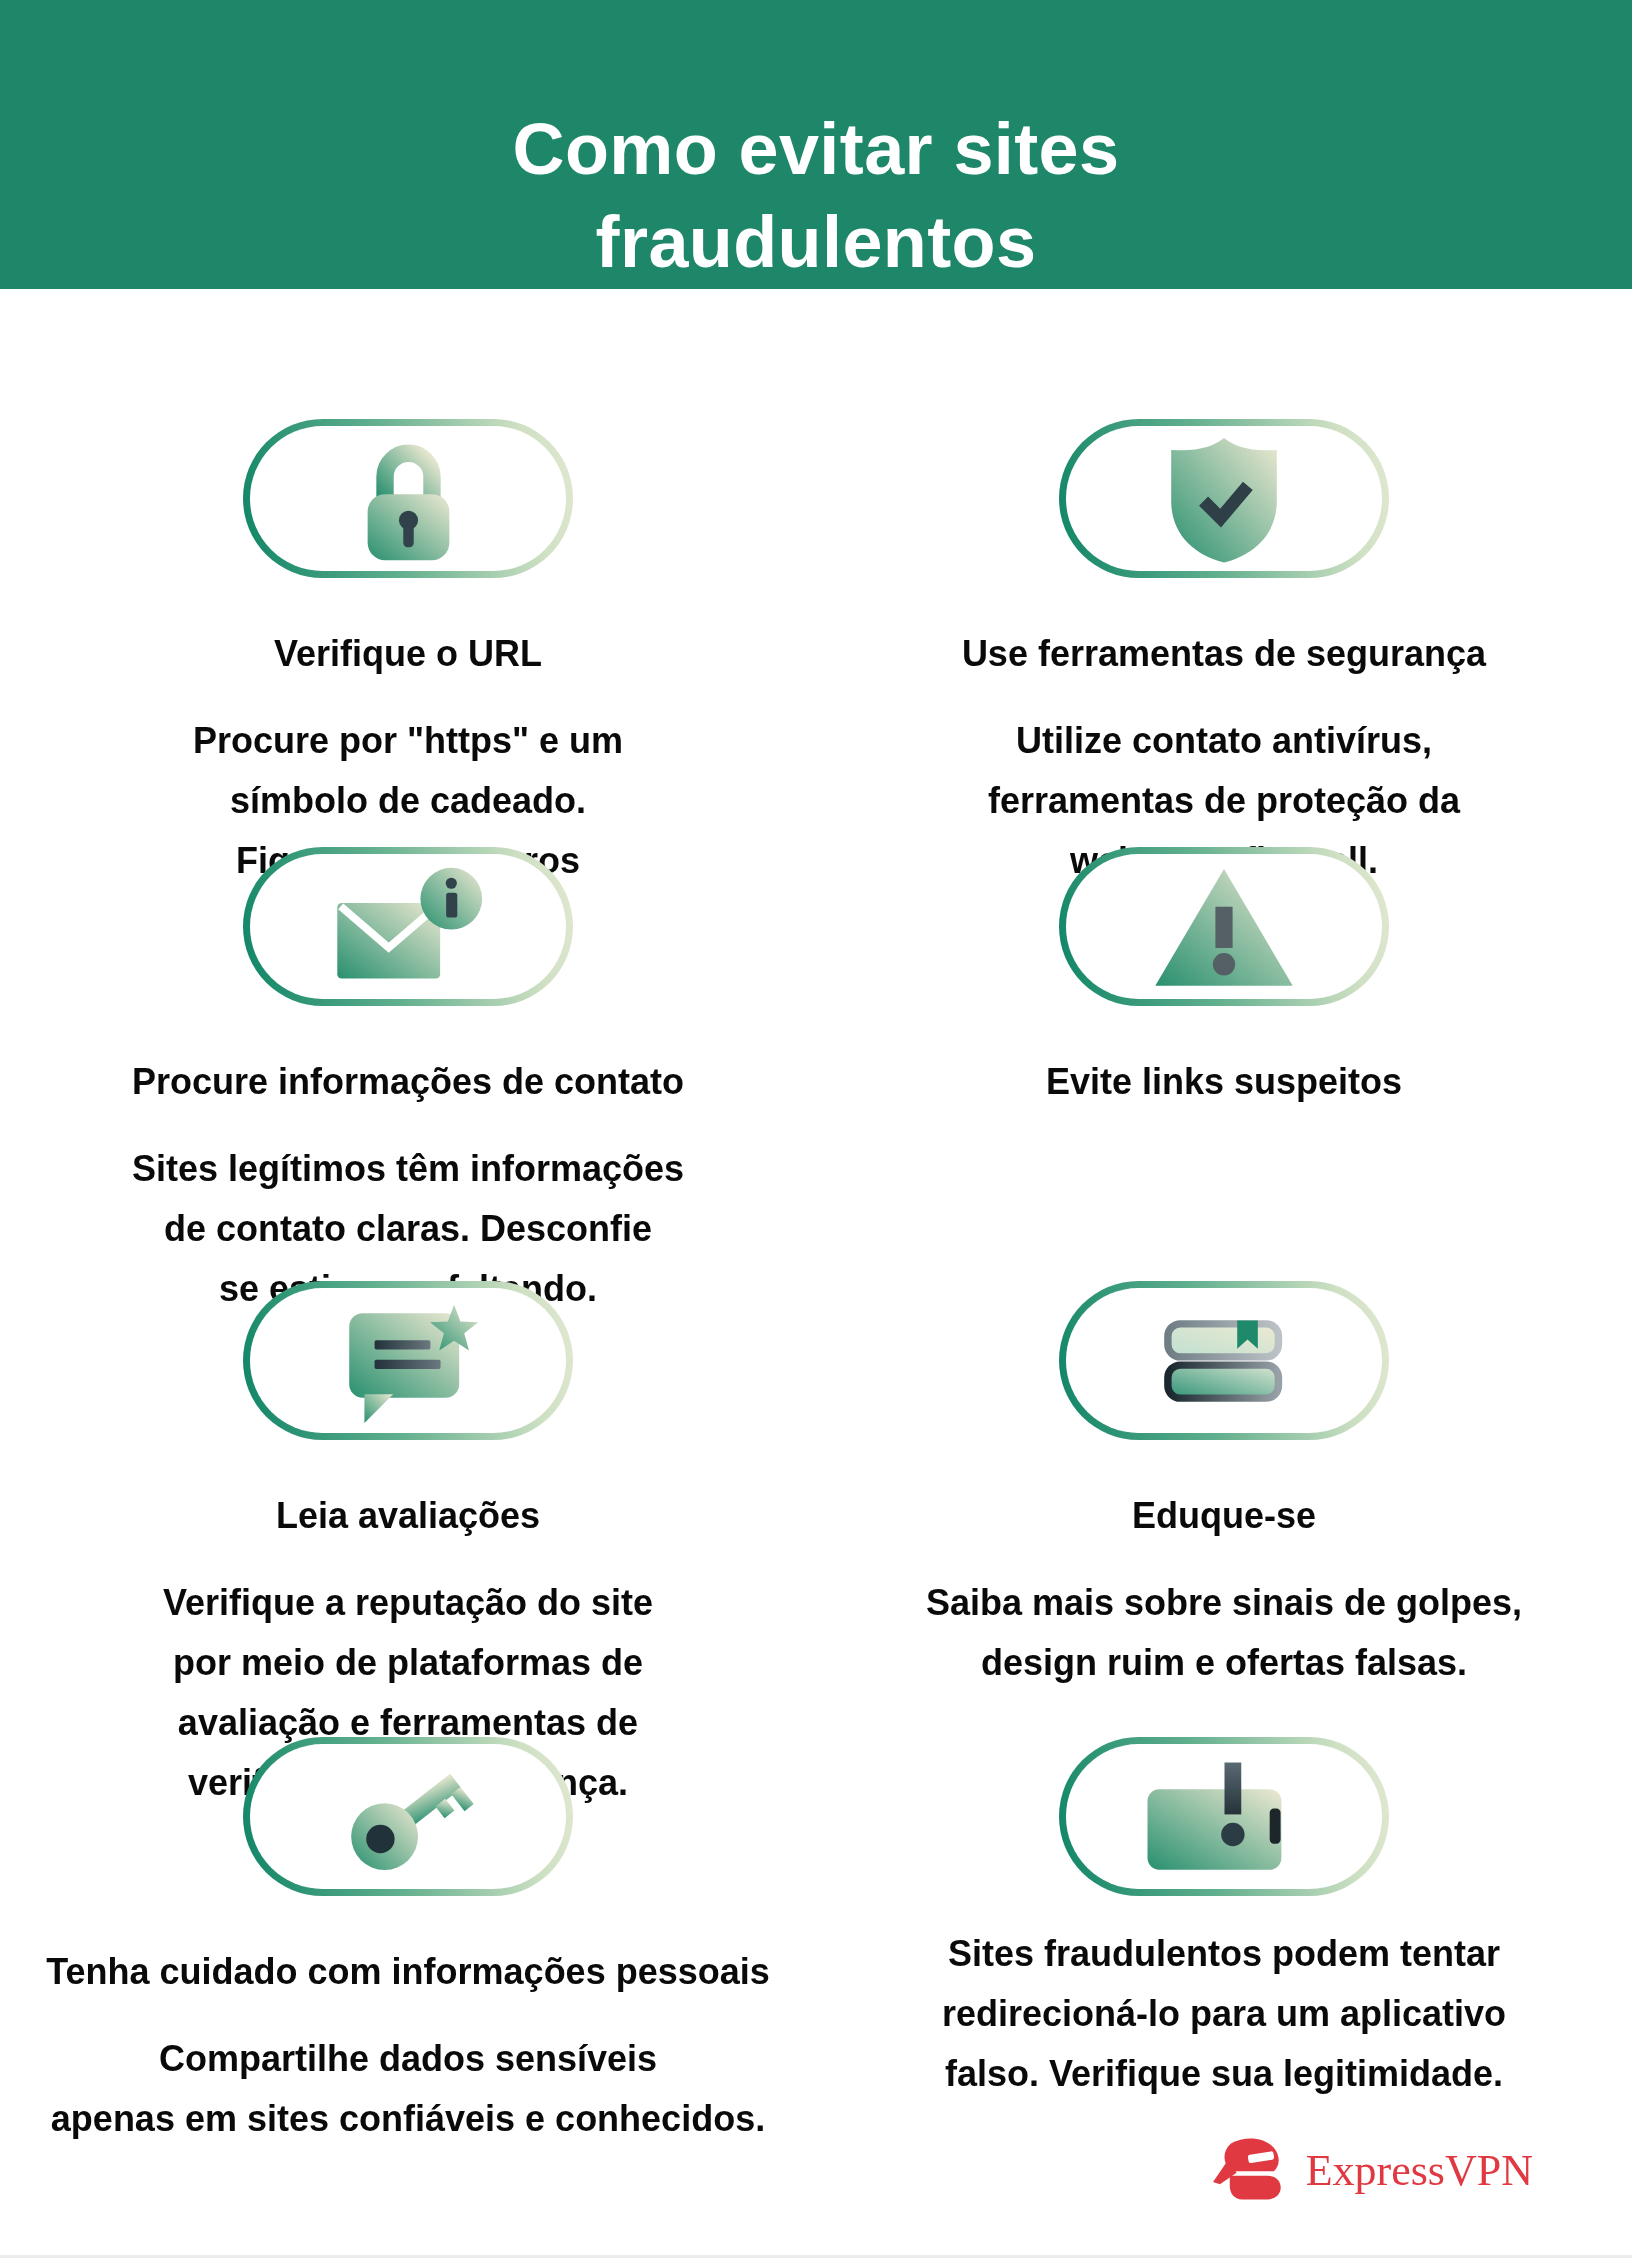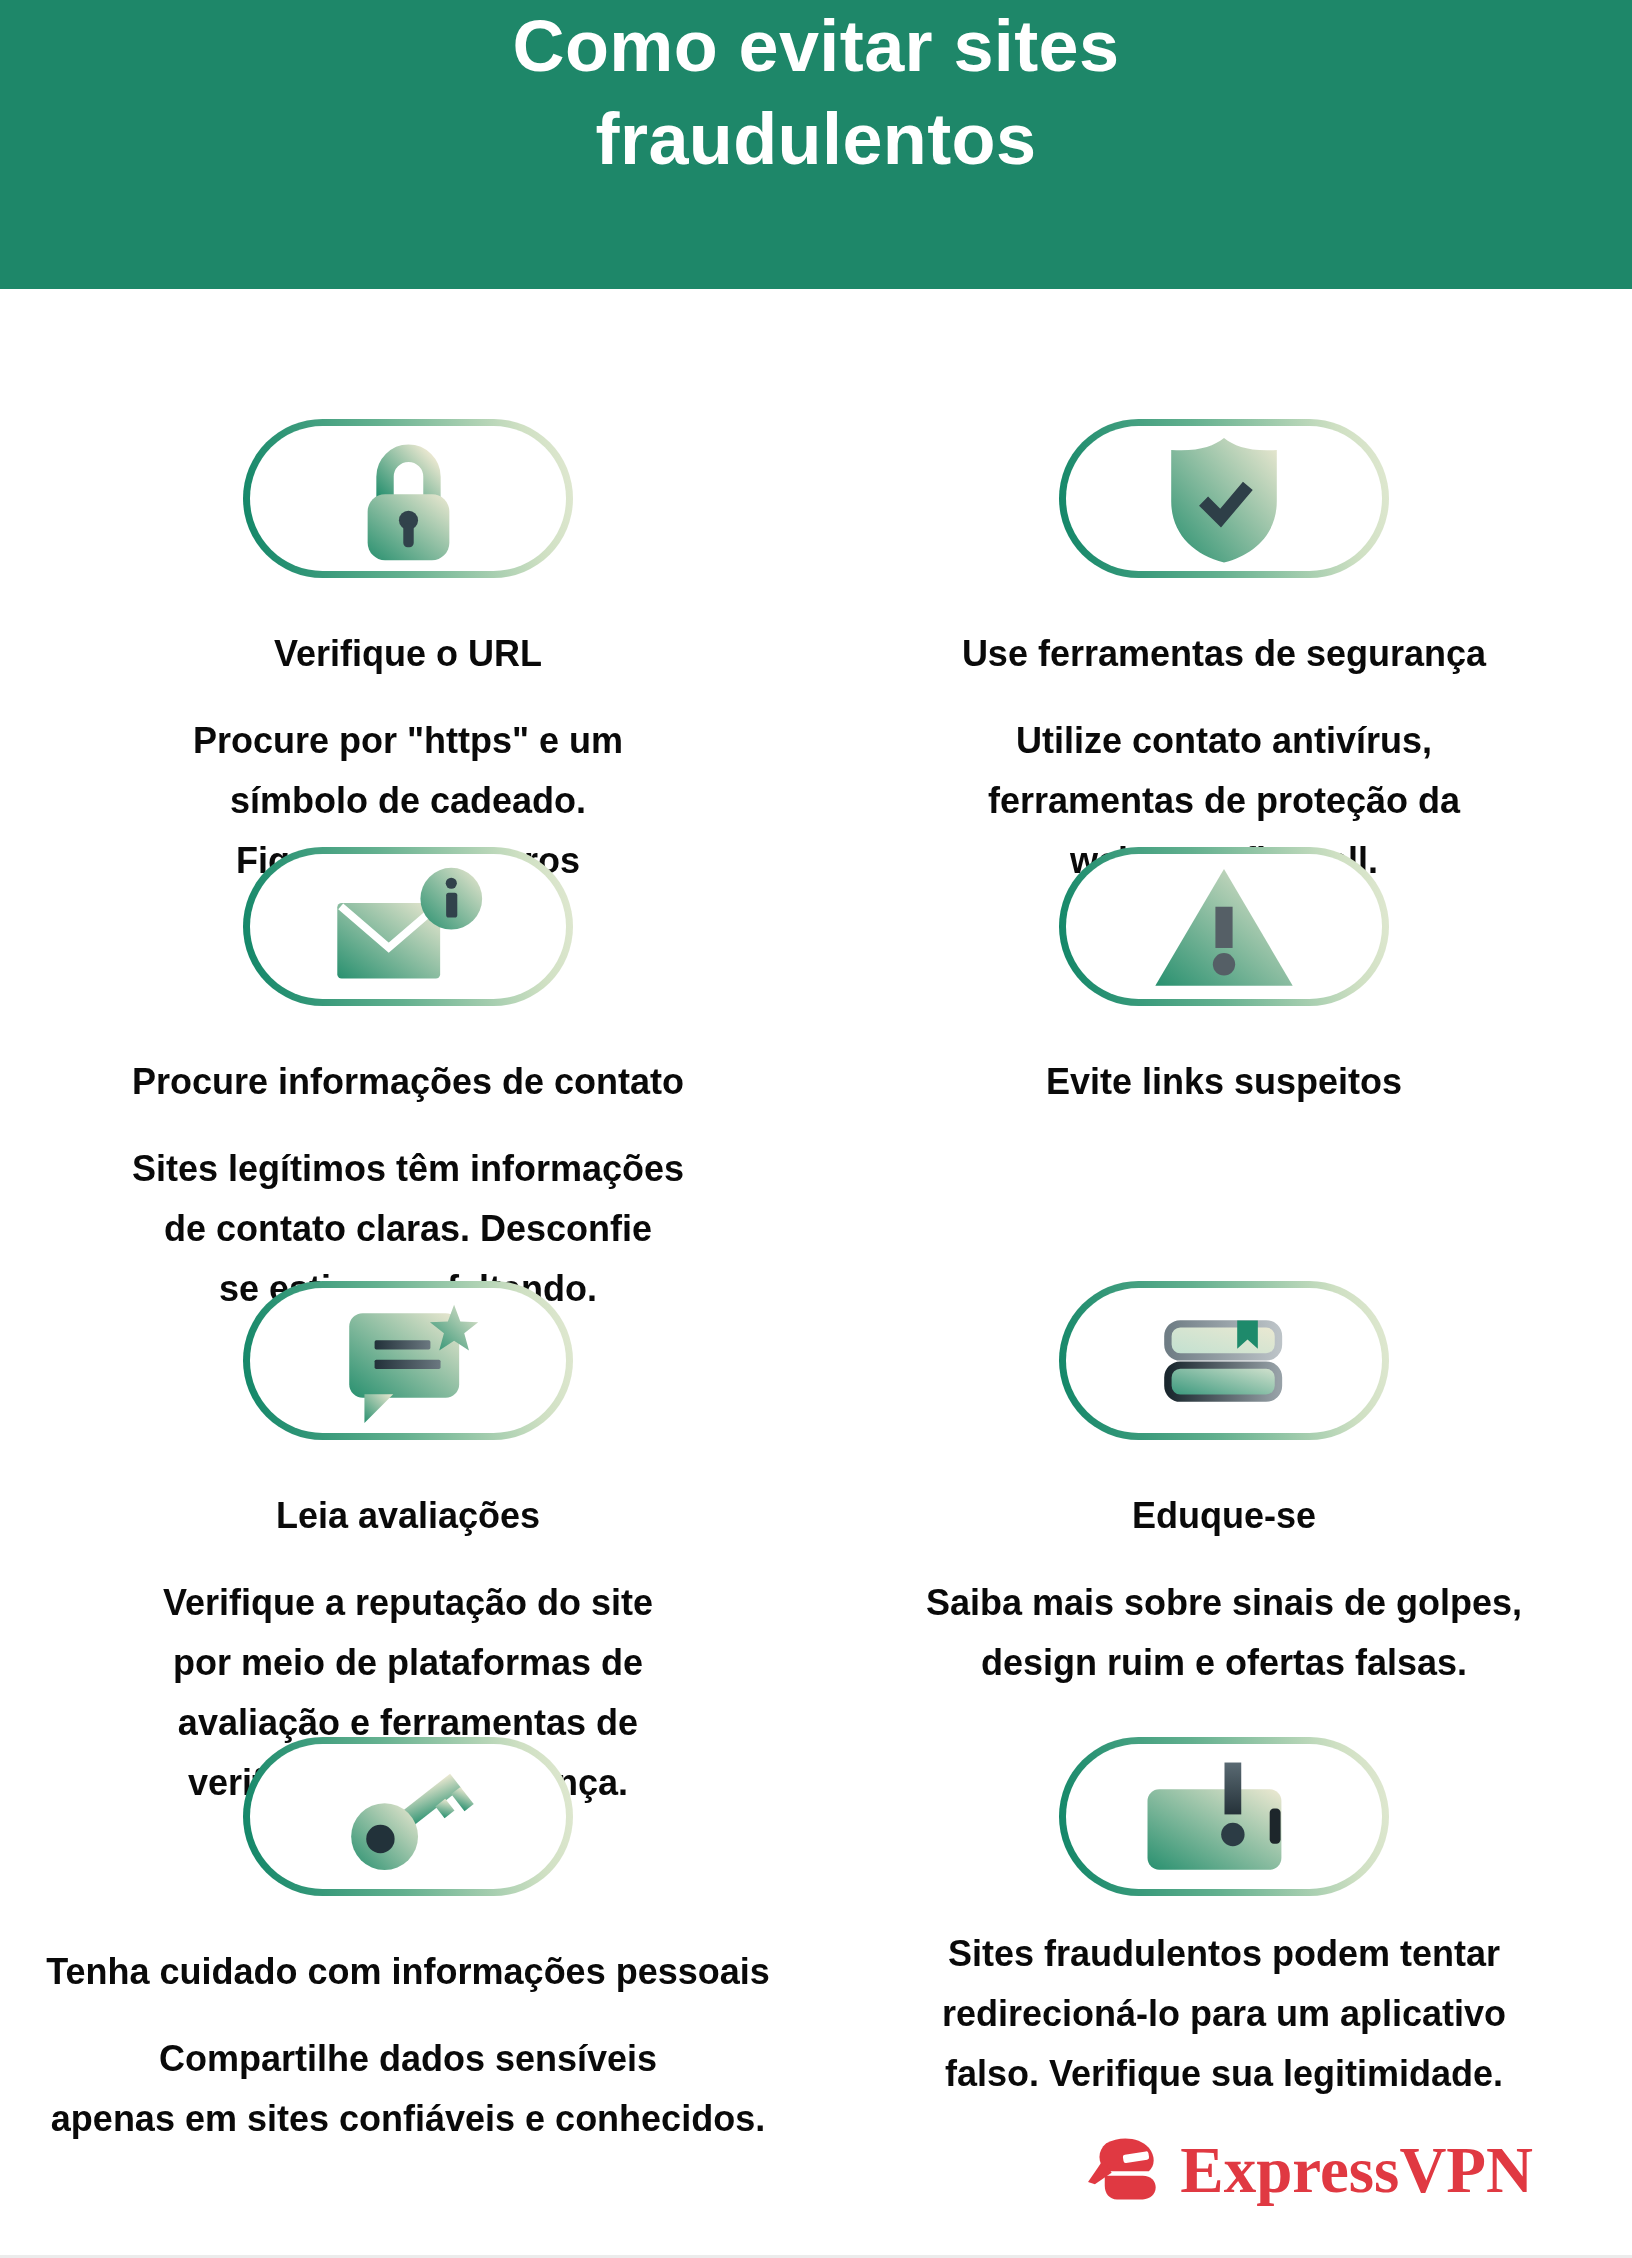--- a/index.html
+++ b/index.html
@@ -7,21 +7,21 @@
     position:relative;
     width:1632px;height:2258px;
     background:#ffffff;
     font-family:"Liberation Sans","DejaVu Sans",sans-serif;
     color:#0a0a0a;
     overflow:hidden;
   }
   .header{
     height:289px;
     background:var(--header_bg,#1e8769);
-    display:flex;align-items:flex-start;justify-content:center;
+    display:flex;align-items:flex-end;justify-content:center;
   }
   .page-title{
     margin:0;
     color:var(--title_color,#ffffff);
     font-size:72px;font-weight:700;
     line-height:93px;letter-spacing:0.4px;
     text-align:center;white-space:pre-line;
   }
   .grid{
     margin-top:130px;
@@ -48,21 +48,21 @@
     margin:0;
     font-size:36px;font-weight:700;line-height:60px;
     white-space:pre-line;
   }
   .footer{
     position:absolute;top:2135px;right:99px;
     display:flex;align-items:center;gap:19.4px;
   }
   .brand-name{
     font-family:"Liberation Serif","DejaVu Serif",serif;
-    font-weight:700;font-size:65px;
+    font-weight:400;font-size:44px;
     color:var(--logo_red,#e03942);
     line-height:1;
   }
   .bottom-edge{position:absolute;left:0;bottom:0;width:100%;height:2.6px;background:#ececec;}
   svg{display:block;}
 </style>
 </head>
 <body>
 
 <div class="page">

